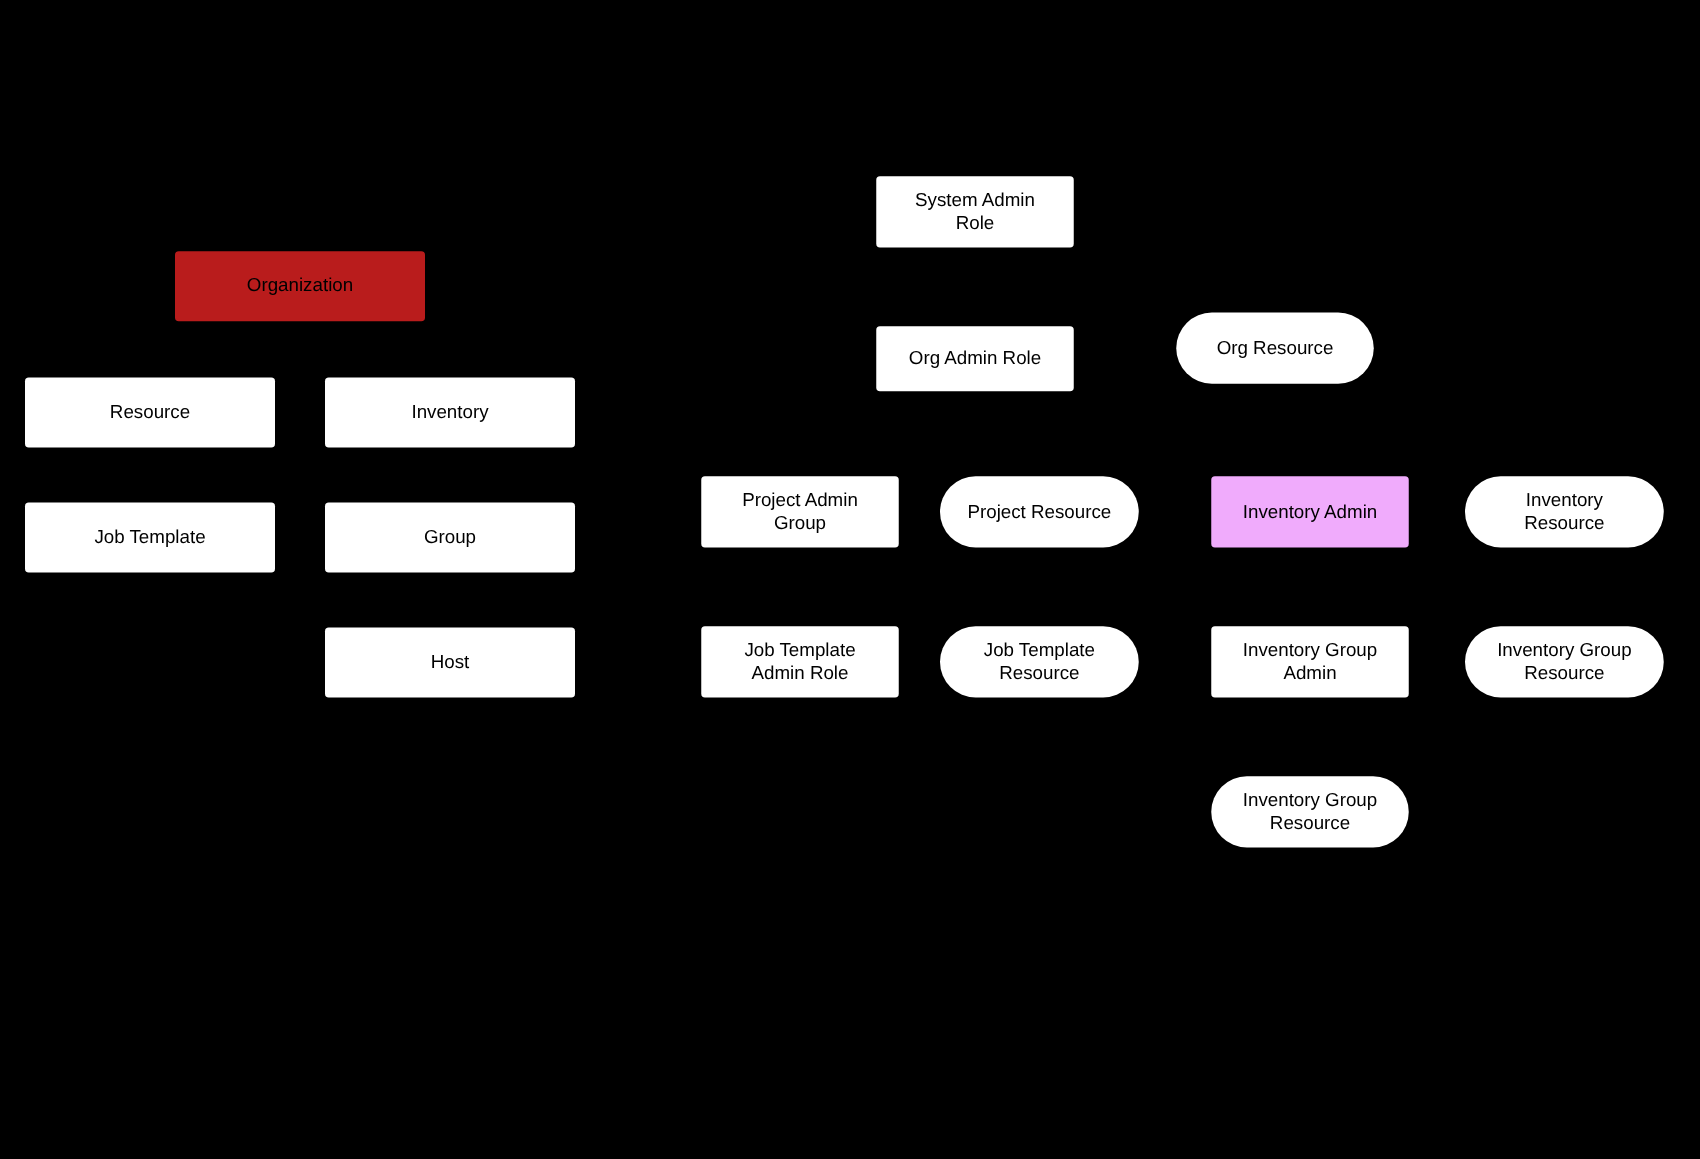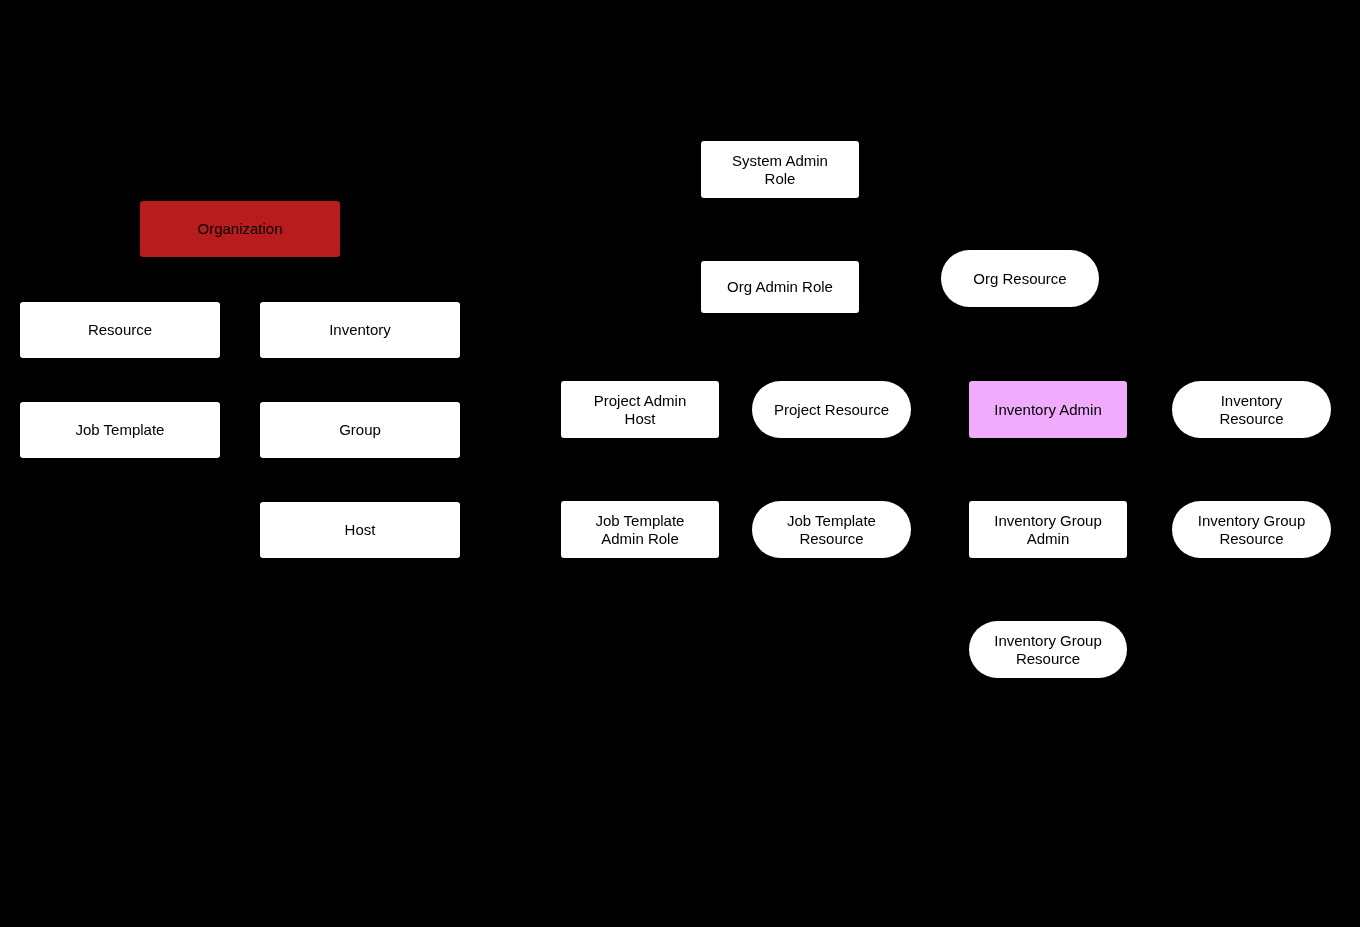--- a/index.html
+++ b/index.html
@@ -51,21 +51,21 @@
     <div class="node rect" style="left: 20px; top: 302px; width: 200px; height: 56px; background: rgb(255, 255, 255); color: rgb(0, 0, 0);">Resource</div>
     <div class="node rect" style="left: 260px; top: 302px; width: 200px; height: 56px; background: rgb(255, 255, 255); color: rgb(0, 0, 0);">Inventory</div>
     <div class="node rect" style="left: 20px; top: 402px; width: 200px; height: 56px; background: rgb(255, 255, 255); color: rgb(0, 0, 0);">Job Template</div>
     <div class="node rect" style="left: 260px; top: 502px; width: 200px; height: 56px; background: rgb(255, 255, 255); color: rgb(0, 0, 0);">Host</div>
     <div class="node rect" style="left: 260px; top: 402px; width: 200px; height: 56px; background: rgb(255, 255, 255); color: rgb(0, 0, 0);">Group</div>
     <div class="node rect" style="left: 701px; top: 141px; width: 158px; height: 57px; background: rgb(255, 255, 255); color: rgb(0, 0, 0);">System Admin
 Role</div>
     <div class="node rect" style="left: 701px; top: 261px; width: 158px; height: 52px; background: rgb(255, 255, 255); color: rgb(0, 0, 0);">Org Admin Role</div>
     <div class="node pill" style="left: 941px; top: 250px; width: 158px; height: 57px; background: rgb(255, 255, 255); color: rgb(0, 0, 0);">Org Resource</div>
     <div class="node rect" style="left: 561px; top: 381px; width: 158px; height: 57px; background: rgb(255, 255, 255); color: rgb(0, 0, 0);">Project Admin
-Host</div>
+Group</div>
     <div class="node pill" style="left: 752px; top: 381px; width: 159px; height: 57px; background: rgb(255, 255, 255); color: rgb(0, 0, 0);">Project Resource</div>
     <div class="node rect" style="left: 969px; top: 381px; width: 158px; height: 57px; background: #f0abfc; color: rgb(0, 0, 0);">Inventory Admin</div>
     <div class="node pill" style="left: 1172px; top: 381px; width: 159px; height: 57px; background: rgb(255, 255, 255); color: rgb(0, 0, 0);">Inventory
 Resource</div>
     <div class="node rect" style="left: 561px; top: 501px; width: 158px; height: 57px; background: rgb(255, 255, 255); color: rgb(0, 0, 0);">Job Template
 Admin Role</div>
     <div class="node pill" style="left: 752px; top: 501px; width: 159px; height: 57px; background: rgb(255, 255, 255); color: rgb(0, 0, 0);">Job Template
 Resource</div>
     <div class="node rect" style="left: 969px; top: 501px; width: 158px; height: 57px; background: rgb(255, 255, 255); color: rgb(0, 0, 0);">Inventory Group
 Admin</div>

